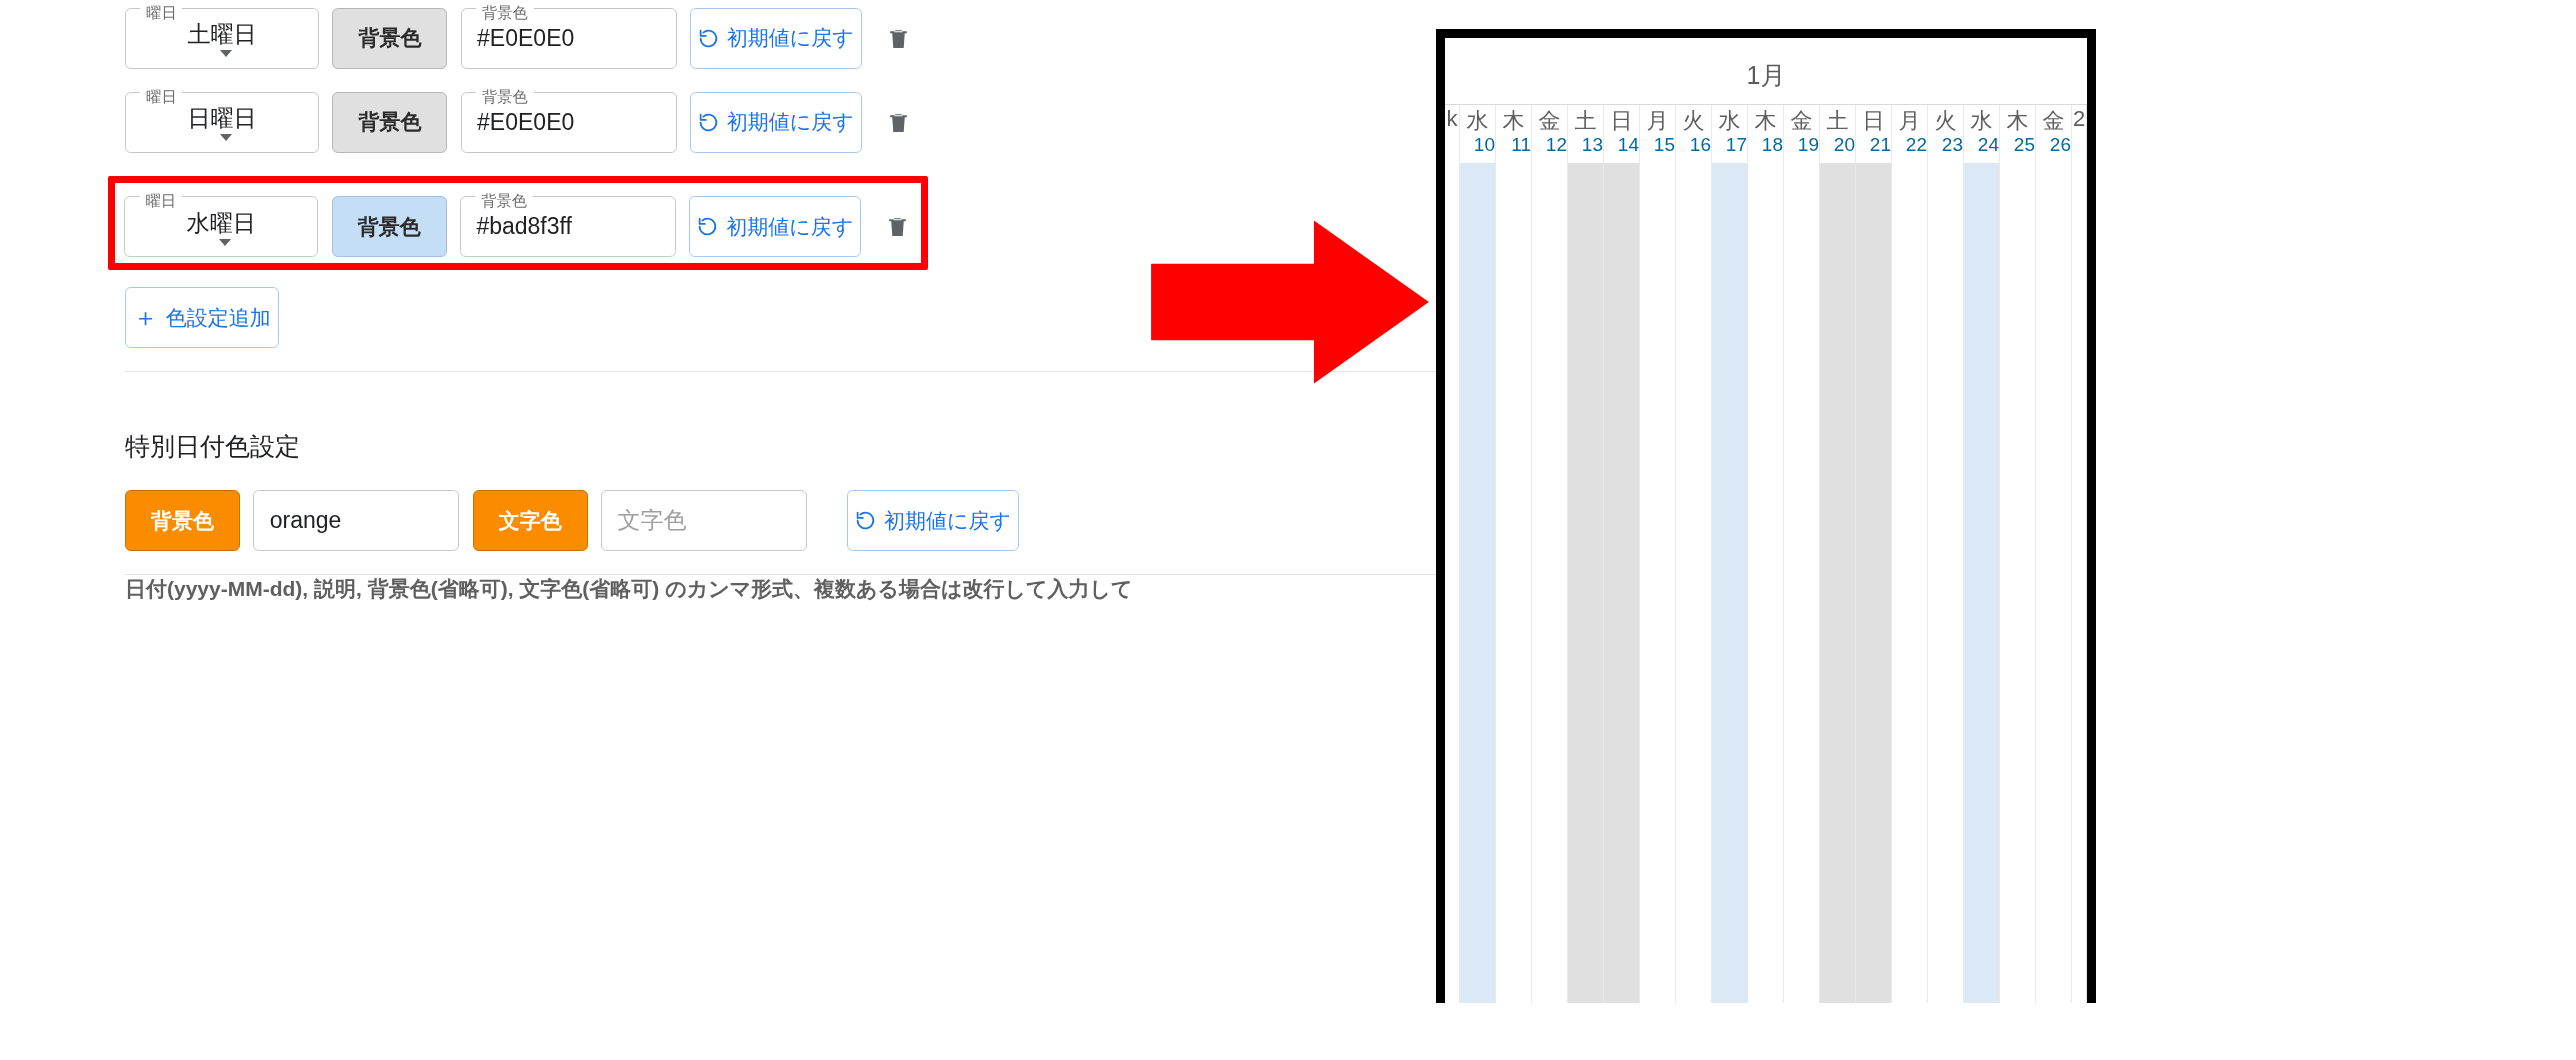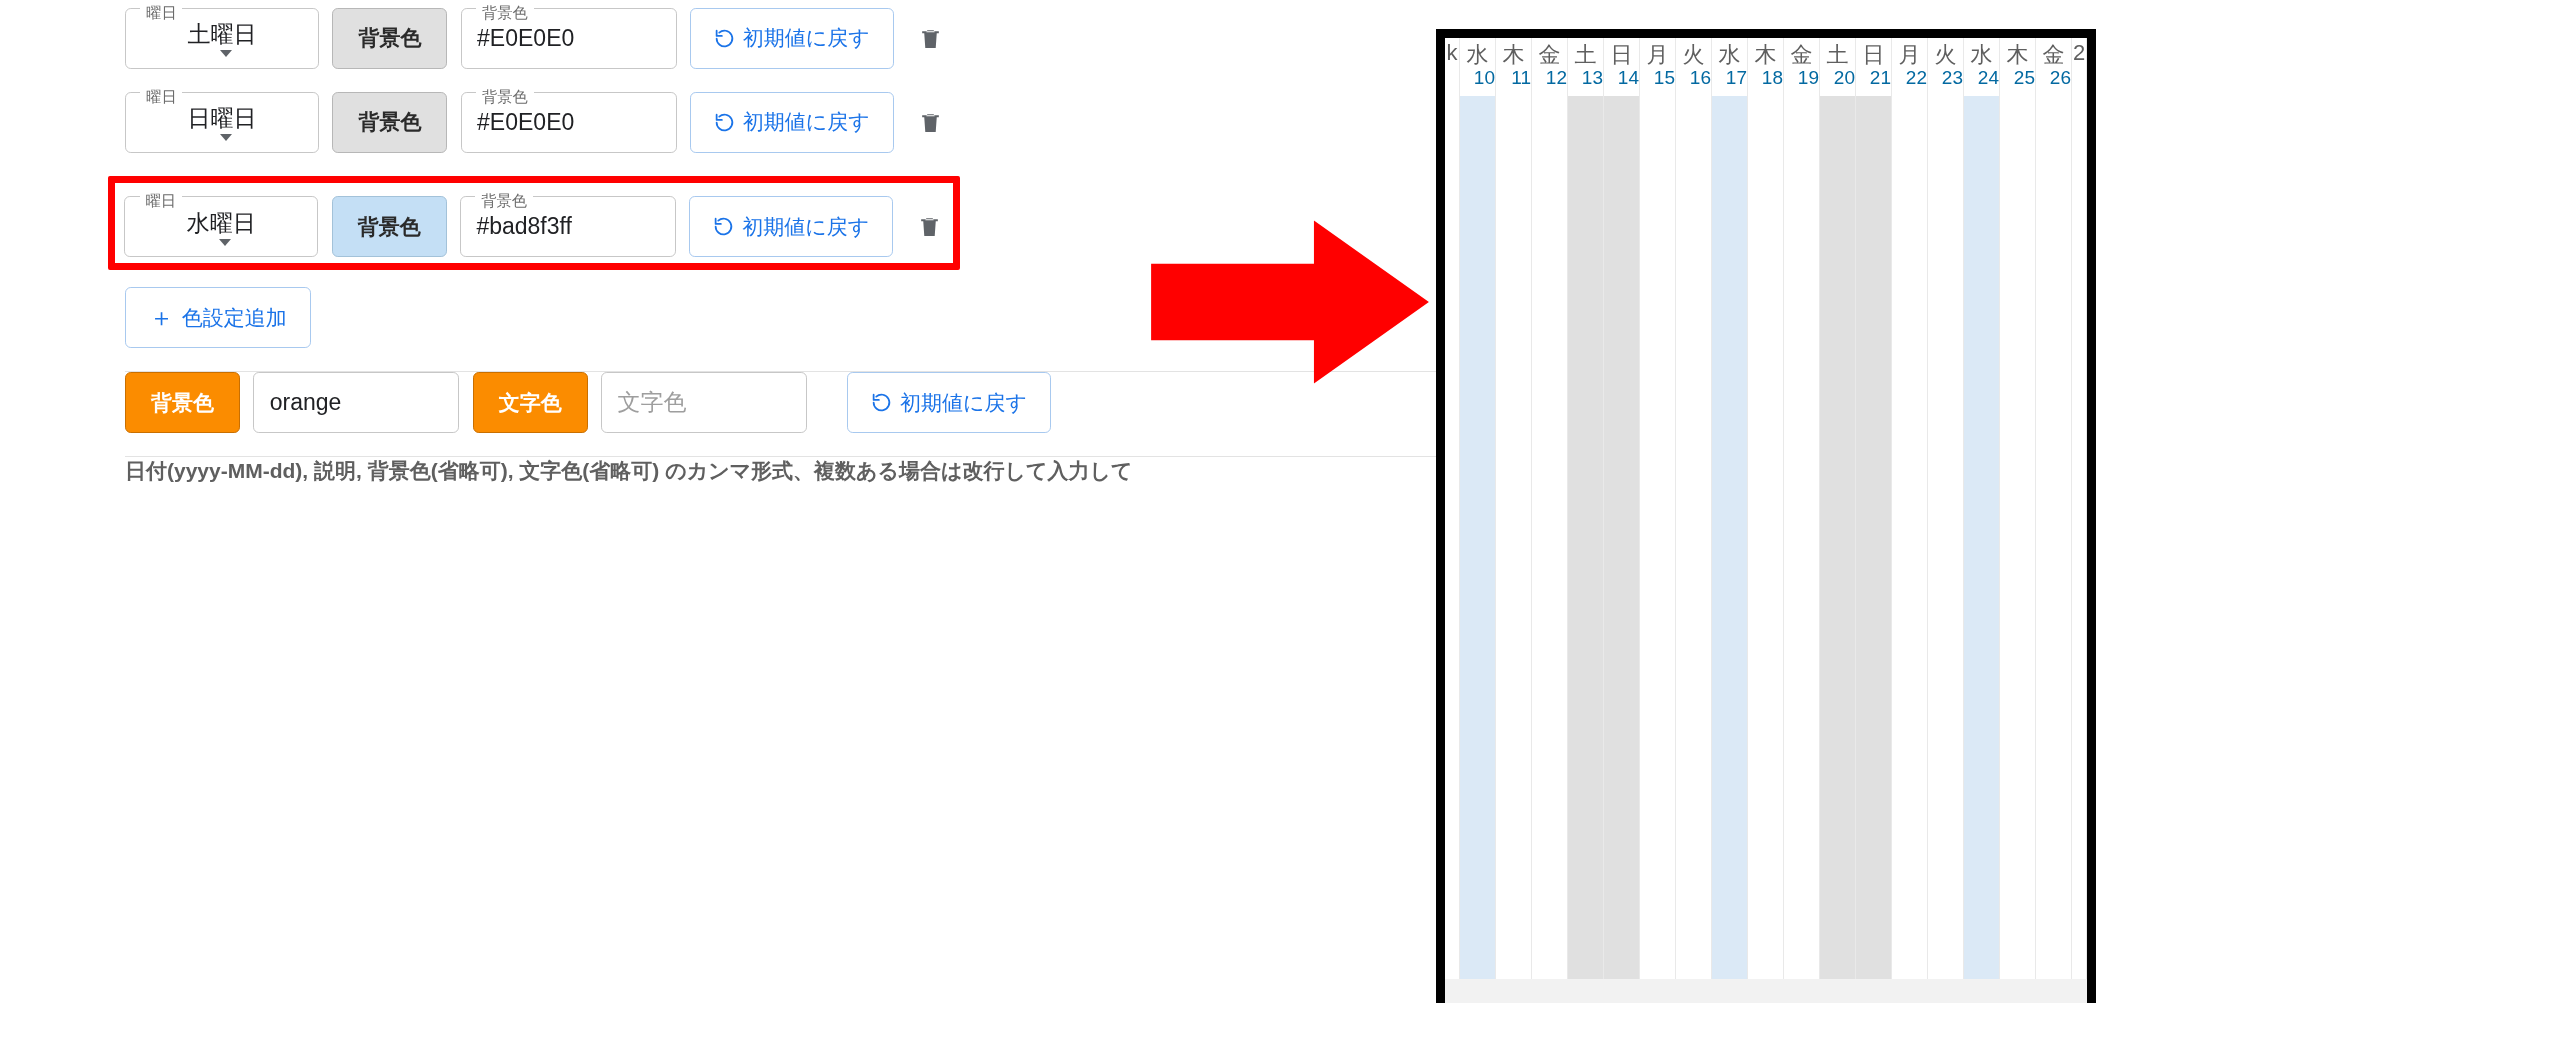--- a/index.html
+++ b/index.html
@@ -76,21 +76,21 @@
     background: #c4dff5;
     border: 1px solid #a3c2d9;
     width: 115px;
     font-weight: 600;
     color: #2a2a2a;
   }
   .btn-outline-blue {
     background: #fff;
     border: 1px solid #a8c9ef;
     color: #1a73e8;
-    padding: 0 23px;
+    padding: 0 7px;
     height: 61px;
     font-size: 21px;
   }
   .btn-orange {
     background: #fb8c00;
     color: #fff;
     width: 115px;
     font-weight: 600;
     border: 1px solid #c96f00;
   }
@@ -332,20 +332,21 @@
 
     <div class="row" style="margin-top:3.8px;">
       <div class="btn btn-outline-blue">
         <span class="plus-icon">＋</span>
         <span>色設定追加</span>
       </div>
     </div>
 
     <div class="divider"></div>
 
+    <div class="section-title">特別日付色設定</div>
 
     <div class="row">
       <div class="btn btn-orange">
         <span>背景色</span>
       </div>
       <div class="text-input" style="width:206px;">
         <span>orange</span>
       </div>
       <div class="btn btn-orange">
         <span>文字色</span>
@@ -373,20 +374,21 @@
 
   </div>
 
   <div class="arrow">
     <svg viewBox="0 0 290 190">
       <polygon points="0,55 170,55 170,10 290,95 170,180 170,135 0,135" fill="#ff0000"></polygon>
     </svg>
   </div>
 
   <div class="preview">
+    <div class="pv-title">1月</div>
     <div class="pv-grid" id="preview-grid">
         <div class="pv-col  pv-partial">
           <div class="pv-day">k</div>
           <div class="pv-date"></div>
           <div class="pv-body"></div>
         </div>
         <div class="pv-col pv-wed">
           <div class="pv-day">水</div>
           <div class="pv-date">10</div>
           <div class="pv-body"></div>

